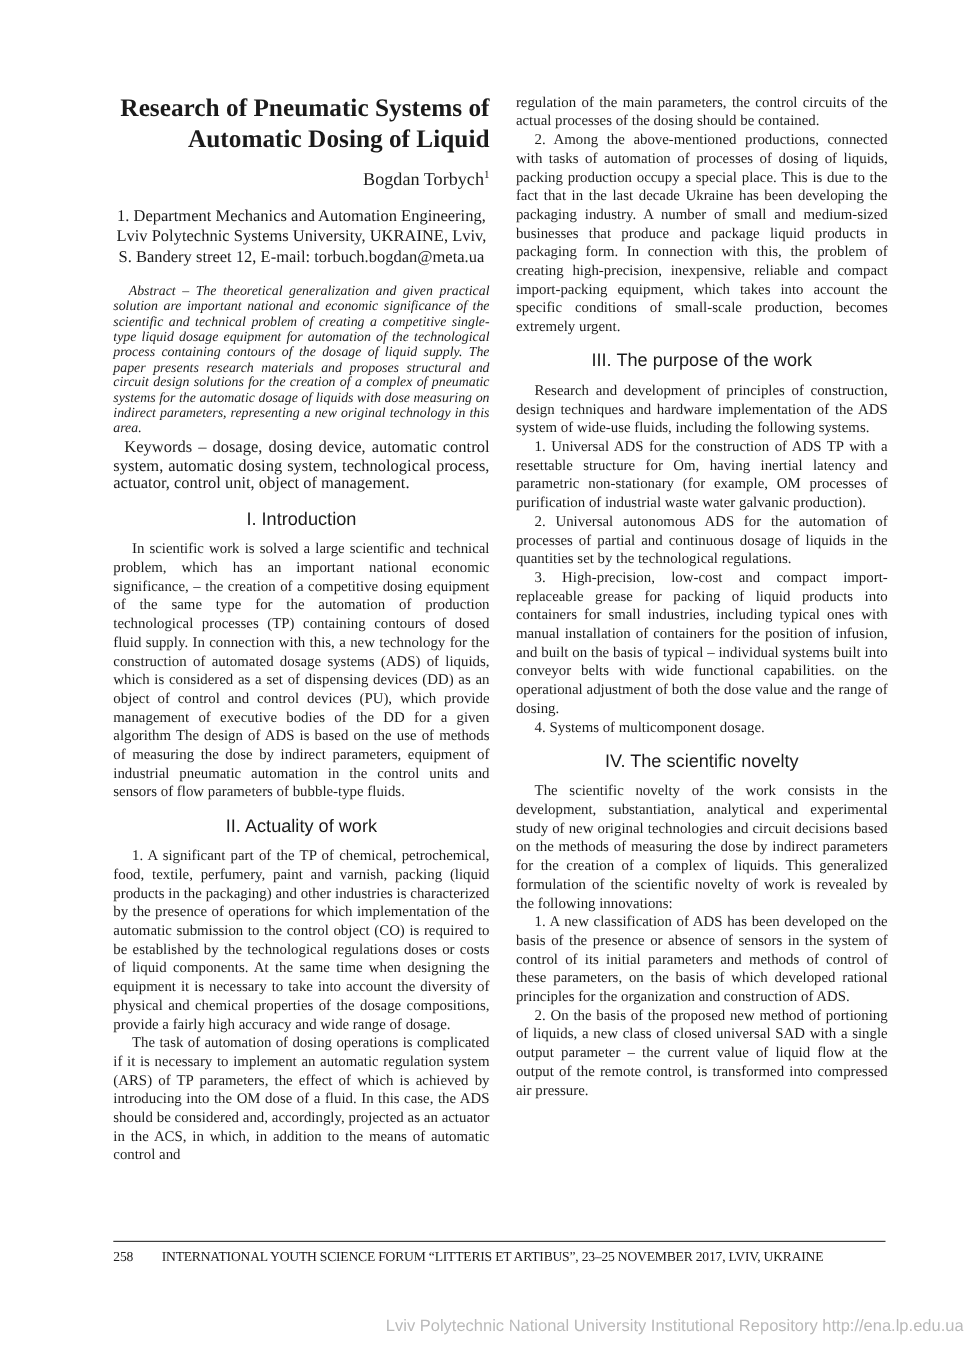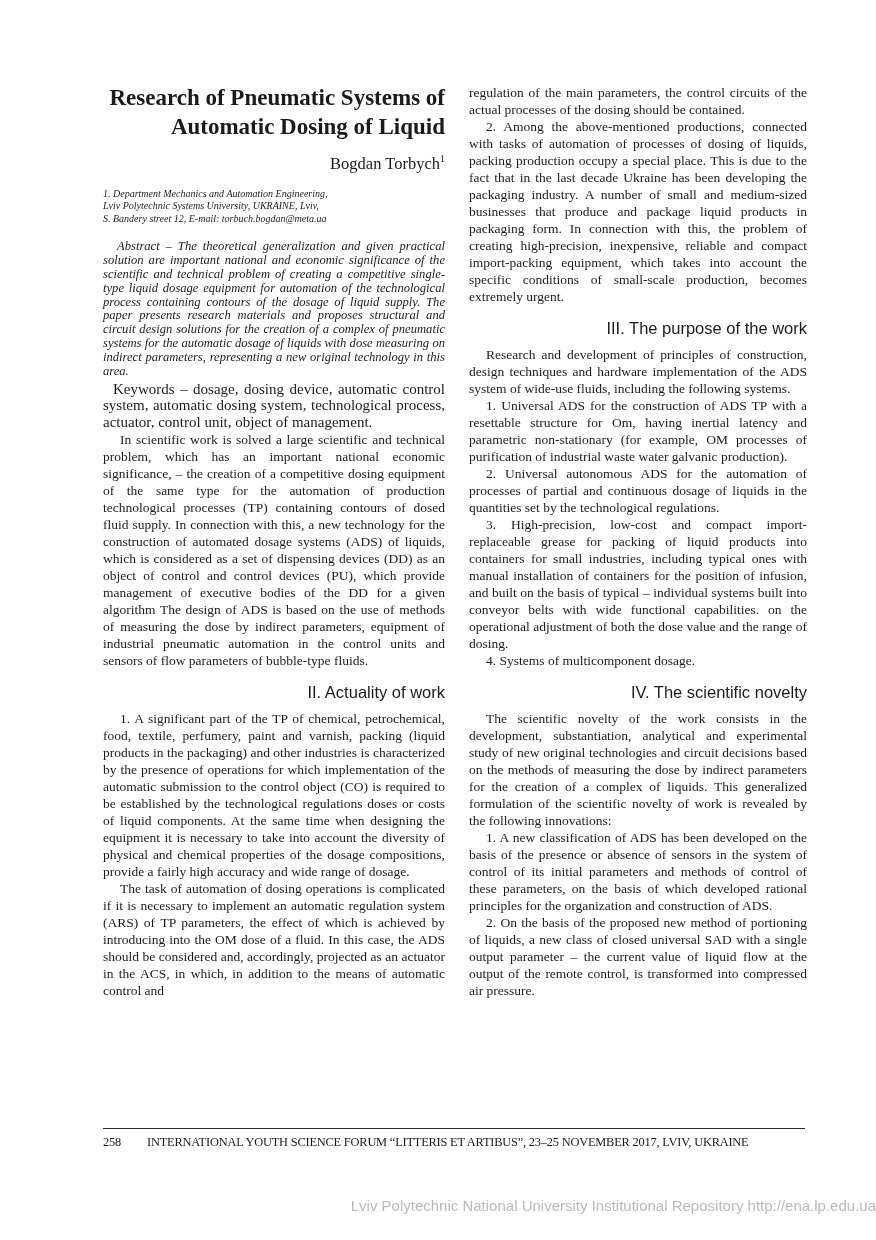--- a/index.html
+++ b/index.html
@@ -22,36 +22,35 @@
   h1.paper-title {
     font-family:"Liberation Serif",serif;
     font-weight:bold; font-size:23px; line-height:1.25;
     text-align:right; margin:0 0 11px 0;
   }
   .author-line {
     font-size:16.5px; text-align:right; margin:0 0 15px 0;
   }
   .author-line sup { font-size:10px; }
   .affiliation {
-    font-size:10px; line-height:1.24; text-align:left;
+    font-size:15px; line-height:1.24; text-align:center;
     margin:0 0 15px 0;
-    font-style:italic;
   }
   p.abstract {
     font-size:12.6px; font-weight:normal; font-style:italic;
     line-height:1.1; text-align:justify; text-indent:14px;
     margin:0;
   }
   p.keywords {
     font-size:15px; line-height:1.12; text-align:justify;
     text-indent:10px; margin:2px 0 0 0;
   }
   h2.section-heading {
     font-family:"Liberation Sans","DejaVu Sans",sans-serif;
-    font-weight:normal; font-size:16.5px; text-align:right;
+    font-weight:normal; font-size:16.5px; text-align:center;
     margin:14px 0 8px 0;
   }
   p.body {
     font-size:13.5px; line-height:17px; text-align:justify;
     margin:0;
   }
   p.indent { text-indent:17px; }
 
   .footer {
     position:absolute; top:1128px; left:103px; width:702px;
@@ -82,20 +81,21 @@
 
       <div class="affiliation">
         <div>1. Department Mechanics and Automation Engineering,</div>
         <div>Lviv Polytechnic Systems University, UKRAINE, Lviv,</div>
         <div>S. Bandery street 12, E-mail: torbuch.bogdan@meta.ua</div>
       </div>
 
       <p class="abstract">Abstract – The theoretical generalization and given practical solution are important national and economic significance of the scientific and technical problem of creating a competitive single-type liquid dosage equipment for automation of the technological process containing contours of the dosage of liquid supply. The paper presents research materials and proposes structural and circuit design solutions for the creation of a complex of pneumatic systems for the automatic dosage of liquids with dose measuring on indirect parameters, representing a new original technology in this area.</p>
       <p class="keywords">Keywords – dosage, dosing device, automatic control system, automatic dosing system, technological process, actuator, control unit, object of management.</p>
 
+      <h2 class="section-heading">I. Introduction</h2>
       <p class="body indent">In scientific work is solved a large scientific and technical problem, which has an important national economic significance, – the creation of a competitive dosing equipment of the same type for the automation of production technological processes (TP) containing contours of dosed fluid supply. In connection with this, a new technology for the construction of automated dosage systems (ADS) of liquids, which is considered as a set of dispensing devices (DD) as an object of control and control devices (PU), which provide management of executive bodies of the DD for a given algorithm The design of ADS is based on the use of methods of measuring the dose by indirect parameters, equipment of industrial pneumatic automation in the control units and sensors of flow parameters of bubble-type fluids.</p>
 
       <h2 class="section-heading">II. Actuality of work</h2>
       <p class="body indent">1. A significant part of the TP of chemical, petrochemical, food, textile, perfumery, paint and varnish, packing (liquid products in the packaging) and other industries is characterized by the presence of operations for which implementation of the automatic submission to the control object (CO) is required to be established by the technological regulations doses or costs of liquid components. At the same time when designing the equipment it is necessary to take into account the diversity of physical and chemical properties of the dosage compositions, provide a fairly high accuracy and wide range of dosage.</p>
       <p class="body indent">The task of automation of dosing operations is complicated if it is necessary to implement an automatic regulation system (ARS) of TP parameters, the effect of which is achieved by introducing into the OM dose of a fluid. In this case, the ADS should be considered and, accordingly, projected as an actuator in the ACS, in which, in addition to the means of automatic control and</p>
     </div>
 
     <div class="col-right">
       <p class="body">regulation of the main parameters, the control circuits of the actual processes of the dosing should be contained.</p>
       <p class="body indent">2. Among the above-mentioned productions, connected with tasks of automation of processes of dosing of liquids, packing production occupy a special place. This is due to the fact that in the last decade Ukraine has been developing the packaging industry. A number of small and medium-sized businesses that produce and package liquid products in packaging form. In connection with this, the problem of creating high-precision, inexpensive, reliable and compact import-packing equipment, which takes into account the specific conditions of small-scale production, becomes extremely urgent.</p>

